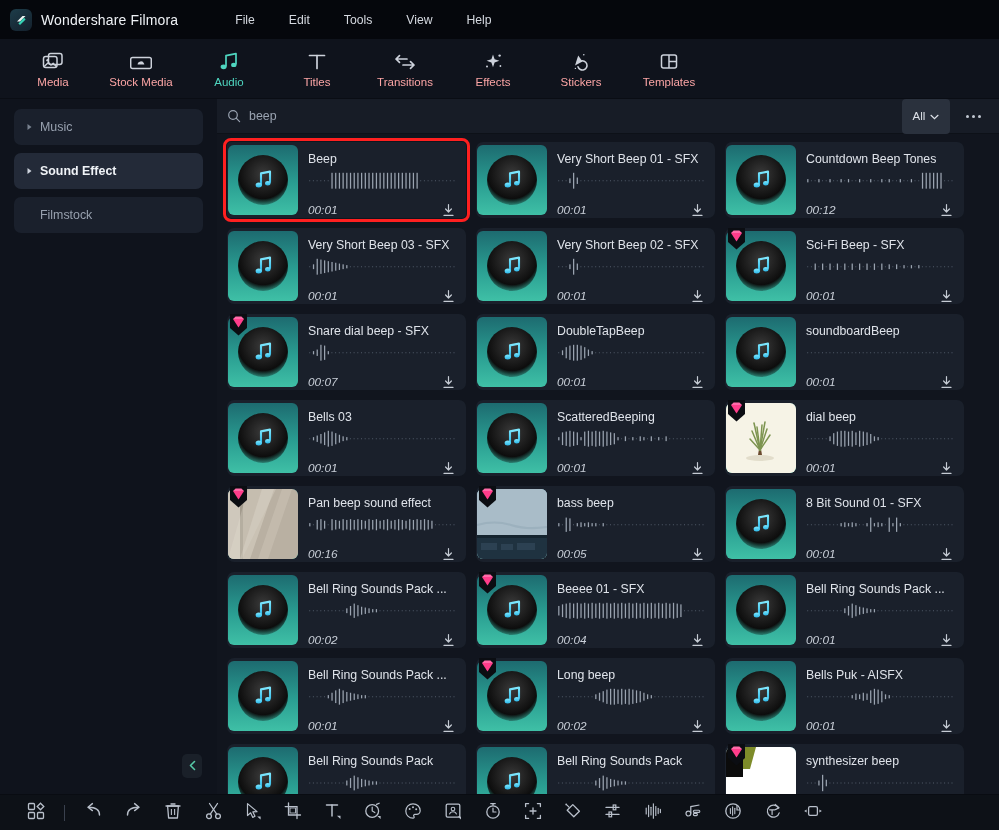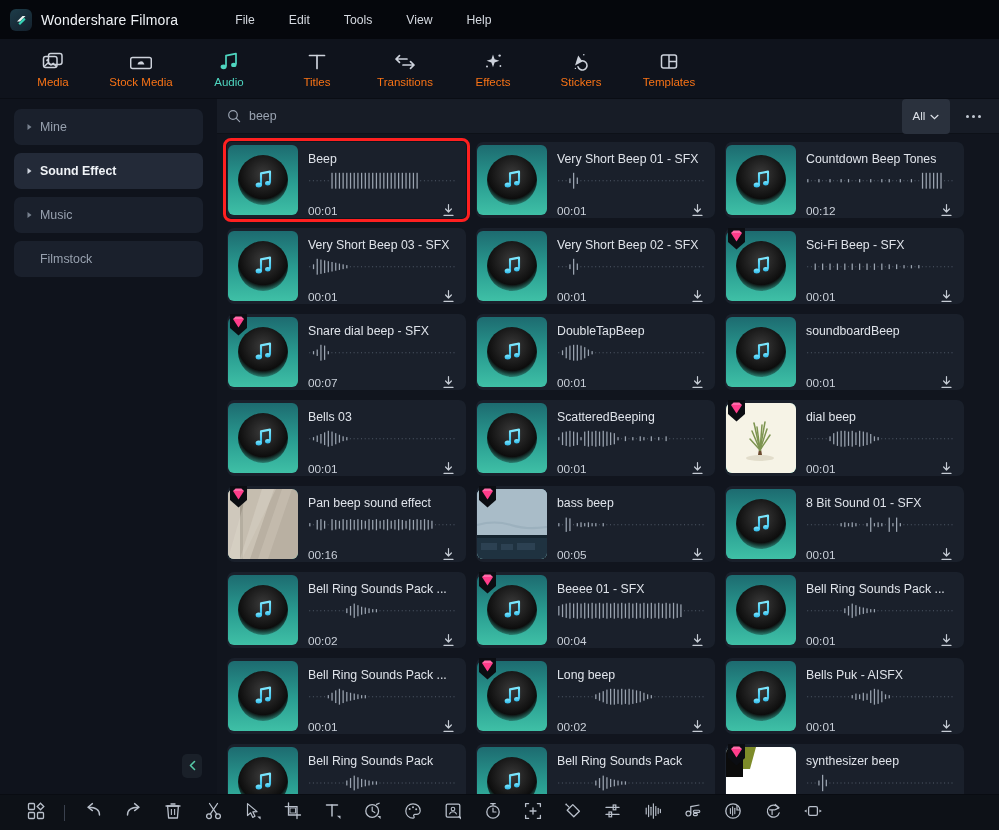--- a/index.html
+++ b/index.html
@@ -31,21 +31,21 @@
   }
 
   
   .ribbon{
     height:60px;background:#0f131c;display:flex;align-items:center;
     padding-left:22px; gap:26px; flex:0 0 60px;
     border-bottom:1px solid #0a0d14;
   }
   .ribbon-item{
     width:62px;display:flex;flex-direction:column;align-items:center;gap:4px;
-    cursor:default; color:#f97316;
+    cursor:default; color:#fca5a5;
   }
   .ribbon-item .ri-ico{ height:22px;display:flex;align-items:flex-end; }
   .ribbon-item .ri-lab{ font-size:11.5px;white-space:nowrap; }
   .ribbon-item.active{ color:#4fd6c0; }
 
   
   .body{ flex:1; display:flex; min-height:0; }
 
   
   .sidebar{
@@ -112,21 +112,21 @@
   .badge{
     position:absolute;left:3px;top:0px;width:17px;height:22px;z-index:3;
   }
 
   .card-body{ flex:1;min-width:0;padding:10px 10px 0 10px;display:flex;flex-direction:column; }
   .card-title{
     font-size:12.3px;color:#dfe3ea;white-space:nowrap;overflow:hidden;
     text-overflow:ellipsis;line-height:15px;
   }
   .wave{ height:18px;margin-top:5px;display:block;width:100%; }
-  .card-foot{ display:flex;align-items:center;justify-content:space-between;margin-top:14px; }
+  .card-foot{ display:flex;justify-content:space-between;margin-top:14px;font-style:italic; }
   .dur{ font-size:11.8px;color:#c9cfd8; }
   .dl{ display:flex;cursor:pointer; }
 
   
   .bottombar{
     height:36px;flex:0 0 36px;background:#0d1117;display:flex;align-items:center;
     padding-left:16px;gap:0px;border-top:1px solid #090c12;
   }
   .tb{ width:40px;height:28px;display:flex;align-items:center;justify-content:center;cursor:pointer; }
   .tb-sep{ width:1px;height:16px;background:#3a414e;margin:0 8px; }
@@ -240,37 +240,29 @@
   <div class="body">
 
     <div class="sidebar">
       <div id="sidebar-list">
           <div class="side-item">
             <span class="caret">
               <svg width="7" height="8" viewBox="0 0 7 8">
                 <path d="M1.5 1 L5.5 4 L1.5 7 Z" fill="#78818f"></path>
               </svg>
             </span>
-            <span>Mine</span>
+            <span>Music</span>
           </div>
           <div class="side-item selected">
             <span class="caret">
               <svg width="7" height="8" viewBox="0 0 7 8">
                 <path d="M1.5 1 L5.5 4 L1.5 7 Z" fill="#cfd5de"></path>
               </svg>
             </span>
             <span>Sound Effect</span>
-          </div>
-          <div class="side-item">
-            <span class="caret">
-              <svg width="7" height="8" viewBox="0 0 7 8">
-                <path d="M1.5 1 L5.5 4 L1.5 7 Z" fill="#78818f"></path>
-              </svg>
-            </span>
-            <span>Music</span>
           </div>
           <div class="side-item plain">
             <span class="caret">
               <svg width="7" height="8" viewBox="0 0 7 8">
                 <path d="M1.5 1 L5.5 4 L1.5 7 Z" fill="#78818f"></path>
               </svg>
             </span>
             <span>Filmstock</span>
           </div>
         </div>

